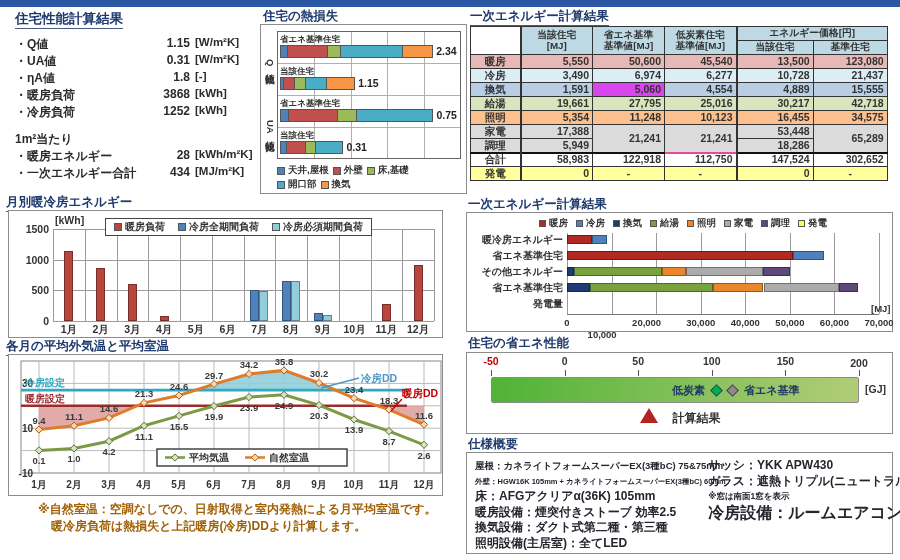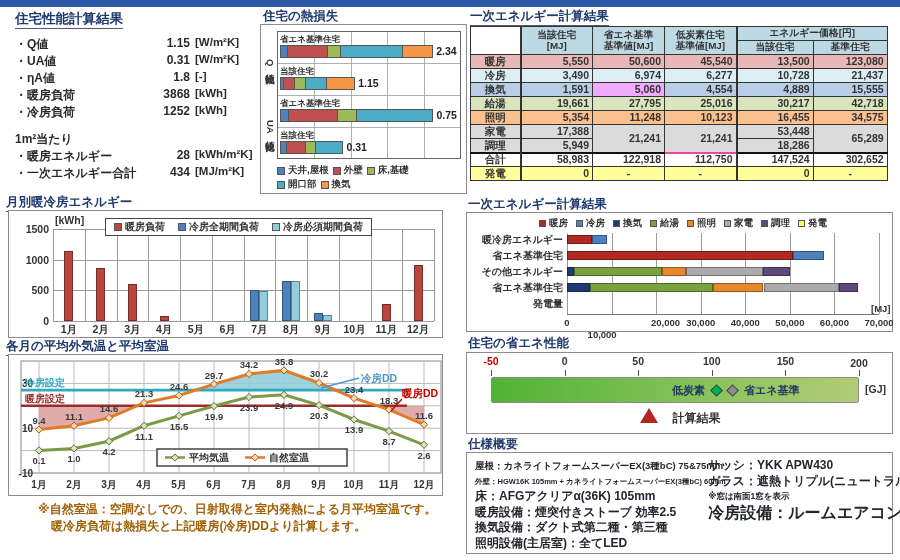--- a/index.html
+++ b/index.html
@@ -209,21 +209,21 @@
           <td class="ctr" style="background:#DCEEF4;border-right:2px solid #333">冷房</td>
           <td class="num" style="background:#DCEEF4;">3,490</td>
           <td class="num" style="background:#DCEEF4;">6,974</td>
           <td class="num" style="background:#DCEEF4;">6,277</td>
           <td class="num" style="background:#DCEEF4;border-left:2px solid #333;padding-left:40px;">10,728</td>
           <td class="num" style="background:#DCEEF4;">21,437</td>
         </tr>
         <tr>
           <td class="ctr" style="background:#B9CDE5;border-right:2px solid #333">換気</td>
           <td class="num" style="background:#B9CDE5;">1,591</td>
-          <td class="num" style="background:#f0abfc;">5,060</td>
+          <td class="num" style="background:#d946ef;">5,060</td>
           <td class="num" style="background:#B9CDE5;">4,554</td>
           <td class="num" style="background:#B9CDE5;border-left:2px solid #333;">4,889</td>
           <td class="num" style="background:#B9CDE5;">15,555</td>
         </tr>
         <tr>
           <td class="ctr" style="background:#D8E5BD;border-right:2px solid #333">給湯</td>
           <td class="num" style="background:#D8E5BD;">19,661</td>
           <td class="num" style="background:#D8E5BD;">27,795</td>
           <td class="num" style="background:#D8E5BD;">25,016</td>
           <td class="num" style="background:#D8E5BD;border-left:2px solid #333;">30,217</td>
@@ -363,21 +363,21 @@
       <div class="bar" style="left:118.6px;top:34px;width:77.5px;height:9px;background:#ABABAB"></div>
       <div class="bar" style="left:196.1px;top:34px;width:26.5px;height:9px;background:#5F497A"></div>
       <div class="bar" style="left:0.0px;top:50px;width:22.6px;height:9px;background:#1F3B73"></div>
       <div class="bar" style="left:22.6px;top:50px;width:123.9px;height:9px;background:#79A13E"></div>
       <div class="bar" style="left:146.4px;top:50px;width:50.1px;height:9px;background:#E8872C"></div>
       <div class="bar" style="left:196.6px;top:50px;width:75.8px;height:9px;background:#ABABAB"></div>
       <div class="bar" style="left:272.3px;top:50px;width:18.9px;height:9px;background:#5F497A"></div>
     </div>
     <div class="tick" style="left:76.0px;top:104px;width:48px;text-align:center;font-size:9.5px">0</div>
     <div class="tick" style="left:120.6px;top:116px;width:48px;font-size:9.5px">10,000</div>
-    <div class="tick" style="left:165.1px;top:104px;width:48px;text-align:right;font-size:9.5px">20,000</div>
+    <div class="tick" style="left:165.1px;top:104px;width:48px;text-align:left;font-size:9.5px">20,000</div>
     <div class="tick" style="left:209.7px;top:104px;width:48px;text-align:center;font-size:9.5px">30,000</div>
     <div class="tick" style="left:254.3px;top:104px;width:48px;text-align:center;font-size:9.5px">40,000</div>
     <div class="tick" style="left:298.9px;top:104px;width:48px;text-align:center;font-size:9.5px">50,000</div>
     <div class="tick" style="left:343.4px;top:104px;width:48px;text-align:center;font-size:9.5px">60,000</div>
     <div class="tick" style="left:388.0px;top:104px;width:48px;text-align:center;font-size:9.5px">70,000</div>
     <div class="tick" style="left:404px;top:90px;font-size:9.5px">[MJ]</div>
   </div>
 
 <div class="sec-title" style="left:468px;top:337px">住宅の省エネ性能</div>
 <div id="gauge-box" class="box" style="left:466px;top:352px;width:427px;height:82px">

